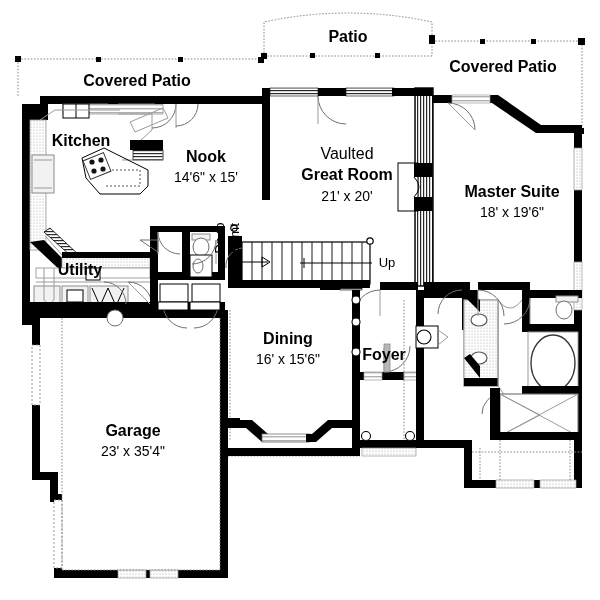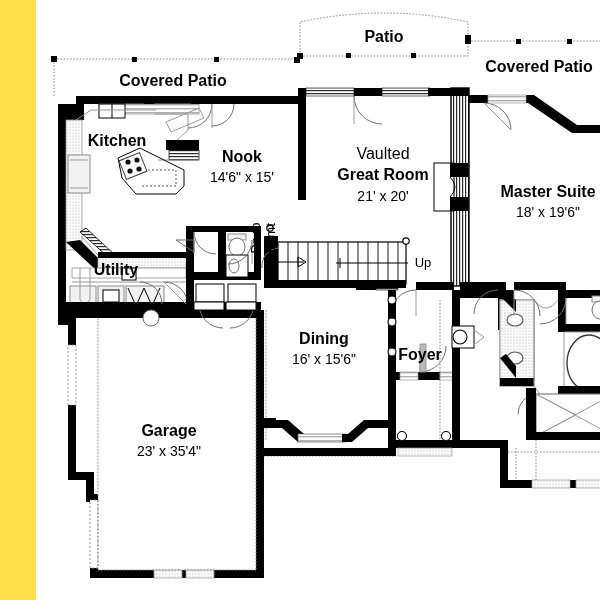--- a/index.html
+++ b/index.html
@@ -10,22 +10,21 @@
   body {
     width: 600px;
     height: 600px;
     overflow: hidden;
     font-family: "Liberation Sans", sans-serif;
   }
   #plan-root {
     position: relative;
     width: 520px;
     height: 600px;
-    background: #fde047;
-    padding-left: 36px;
+    background: #bef264;
   }
   svg#floorplan {
     display: block;
     width: 600px;
     height: 600px;
   }
   .wall        { fill: #000000; }
   .fix-line    { fill: none; stroke: #000000; stroke-width: 1; }
   .fix-line-g  { fill: none; stroke: #9a9a9a; stroke-width: 1; }
   .fix-fill-lt { fill: #f2f2f2; stroke: #8c8c8c; stroke-width: 1; }

